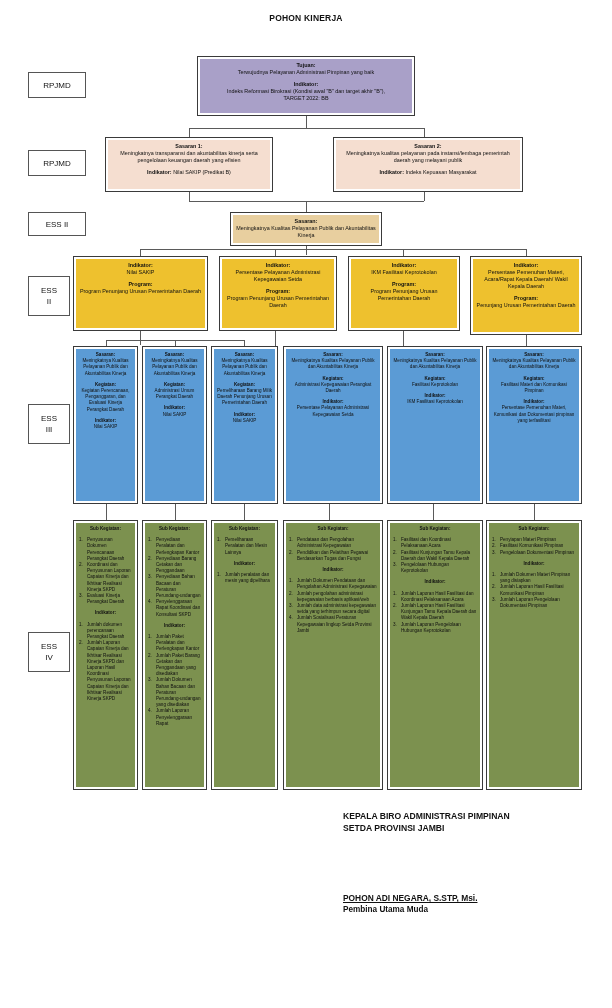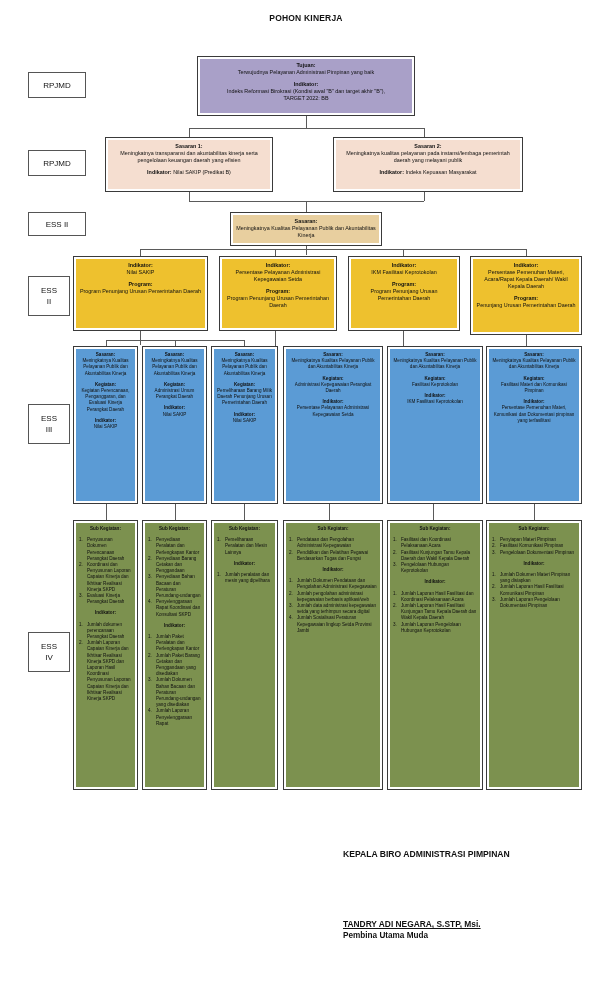--- a/index.html
+++ b/index.html
@@ -43,21 +43,21 @@
   .ln{position:absolute;background:#5a5a5a;}
   .lnv{width:1px;}
   .lnh{height:1px;}
 
   
   ul.nl{list-style:none;margin:0;padding:0;}
   ul.nl li{position:relative;padding-left:8px;margin:0 0 0 0;}
   ul.nl li .num{position:absolute;left:0;top:0;}
 
   
-  .sig{position:absolute;margin-top:38px;}
+  .sig{position:absolute;}
   .sig .l1{font-size:8.6px;font-weight:bold;line-height:12px;}
   .sig .nm{font-size:8.4px;font-weight:bold;text-decoration:underline;line-height:12px;}
   .sig .l2{font-size:8.2px;font-weight:bold;line-height:12px;}
 
   .blk{height:5px;}
 </style>
 </head>
 <body>
 
 <div class="page">
@@ -391,18 +391,19 @@
       <ul class="nl t-l">
           <li><span class="num">1.</span><span>Jumlah Dokumen Materi Pimpinan yang disiapkan</span></li>
           <li><span class="num">2.</span><span>Jumlah Laporan Hasil Fasilitasi Komunikasi Pimpinan</span></li>
           <li><span class="num">3.</span><span>Jumlah Laporan Pengelolaan Dokumentasi Pimpinan</span></li>
         </ul>
     </div>
   </div>
 
   <div class="sig" style="left:343px;top:810px;width:260px;">
     <div class="l1">KEPALA BIRO ADMINISTRASI PIMPINAN</div>
+    <div class="l1">SETDA PROVINSI JAMBI</div>
     <div style="height:58px;"></div>
-    <div class="nm">TANDRY ADI NEGARA, S.STP, Msi.</div>
+    <div class="nm">POHON ADI NEGARA, S.STP, Msi.</div>
     <div class="l2">Pembina Utama Muda</div>
   </div>
 
 </div>
 
 </body></html>

